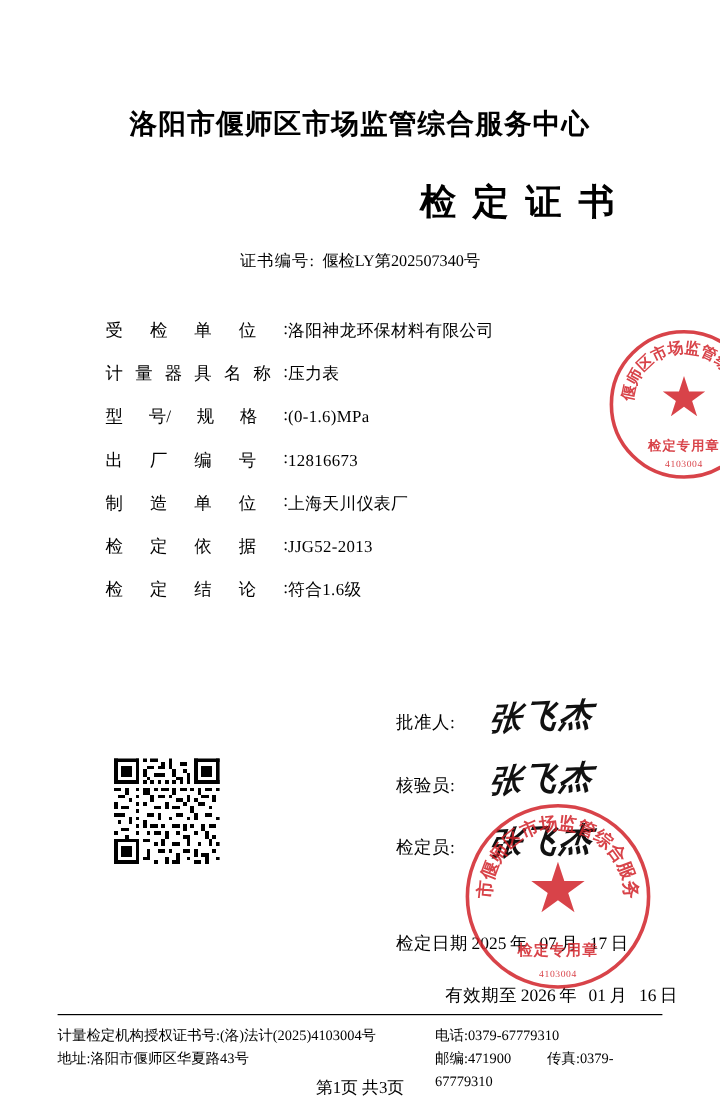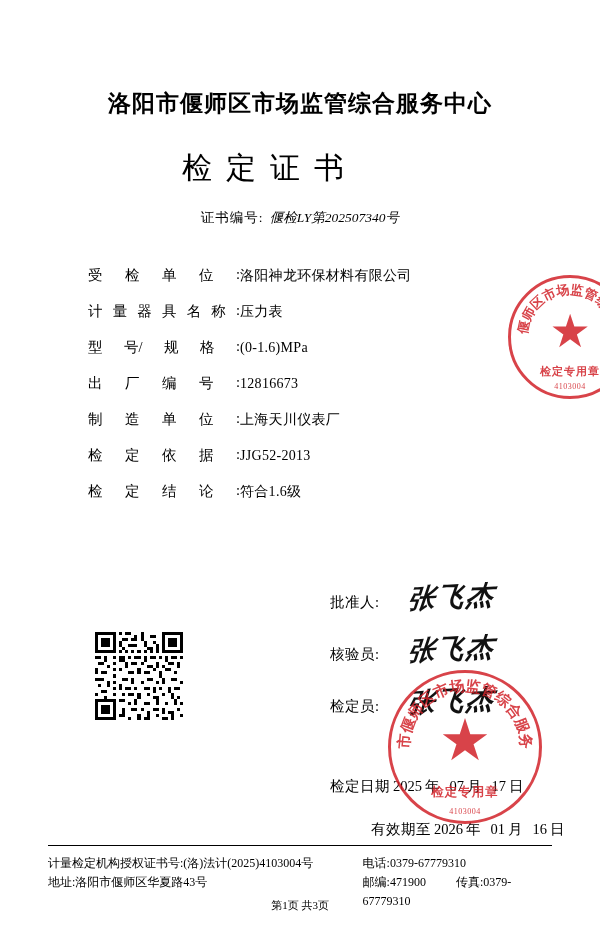--- a/index.html
+++ b/index.html
@@ -34,43 +34,42 @@
     font-weight: bold;
     letter-spacing: 1px;
     font-family: "DejaVu Serif", "Liberation Serif", serif;
   }
 
   .doc-title {
     position: absolute;
     left: 0;
     top: 148px;
     width: 526px;
-    text-align: center;
+    text-align: right;
     font-size: 30px;
-    font-weight: normal;
+    font-weight: bold;
     letter-spacing: 14px;
     text-indent: 14px;
     font-family: "DejaVu Serif", "Liberation Serif", serif;
   }
 
   .cert-no-row {
     position: absolute;
     left: 0;
     top: 209px;
     width: 600px;
     text-align: center;
     font-size: 13.5px;
   }
   .cert-no-row .cn-label {
     letter-spacing: 1px;
     margin-top: 16px;
   }
   .cert-no-row .cn-value {
     margin-left: 6px;
-    font-style: italic;
   }
 
   
   .fields {
     position: absolute;
     left: 88px;
     top: 266px;
     width: 430px;
   }
   .field-row {
@@ -227,21 +226,21 @@
     gap: 36px;
   }
   .footer-seg-1 { width: 300px; }
   .footer-seg-2 { width: 204px; }
   .page-num {
     position: absolute;
     left: 0;
     top: 898px;
     width: 600px;
     text-align: center;
-    font-size: 11px;
+    font-size: 14px;
   }
 </style>
 </head>
 <body>
 
 <div class="page">
 
   <div class="org-title">洛阳市偃师区市场监管综合服务中心</div>
 
   <div class="doc-title">检定证书</div>

